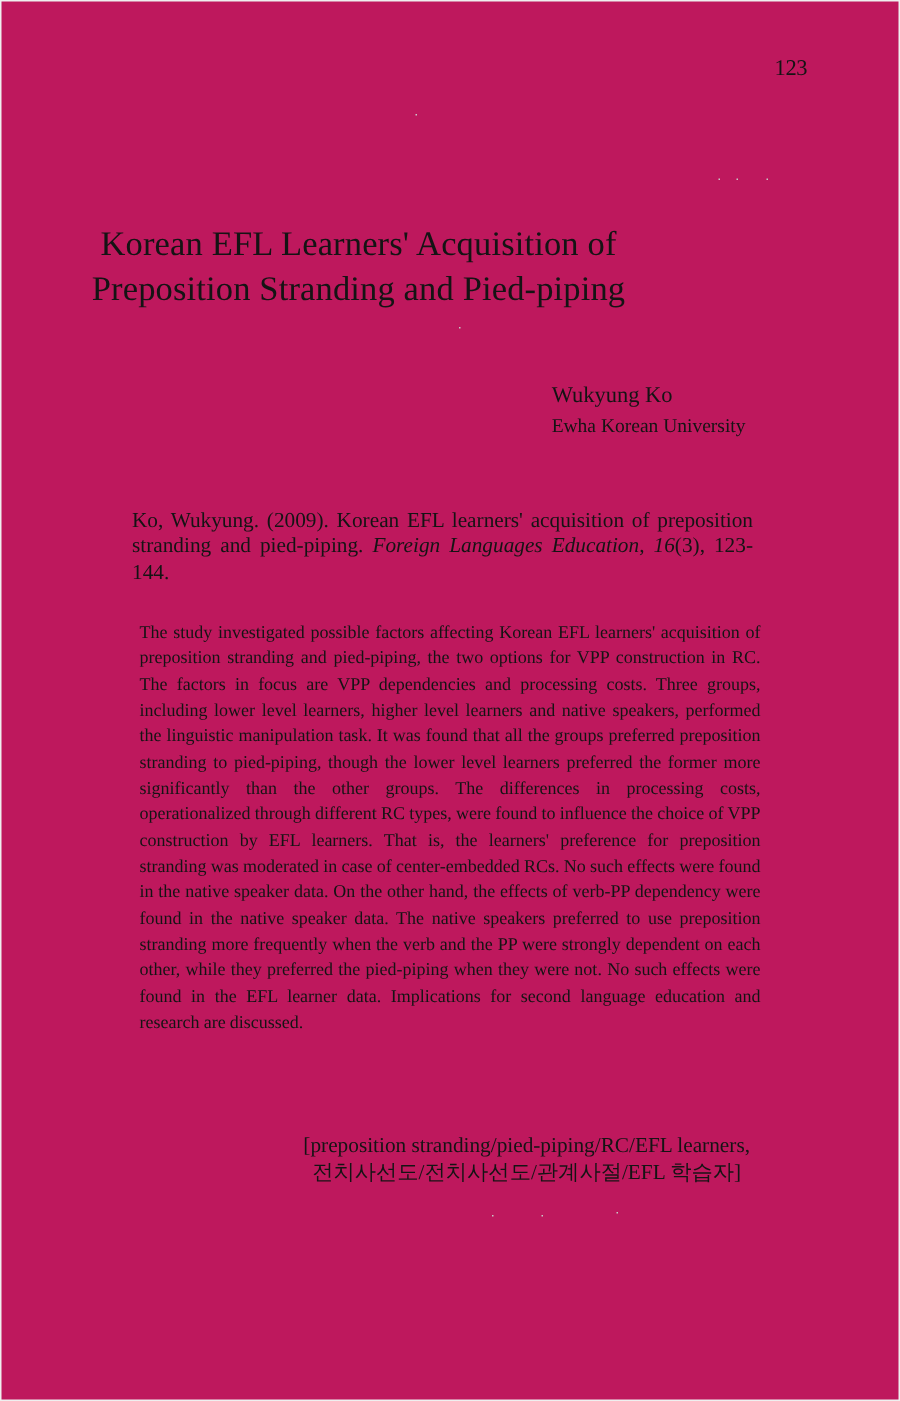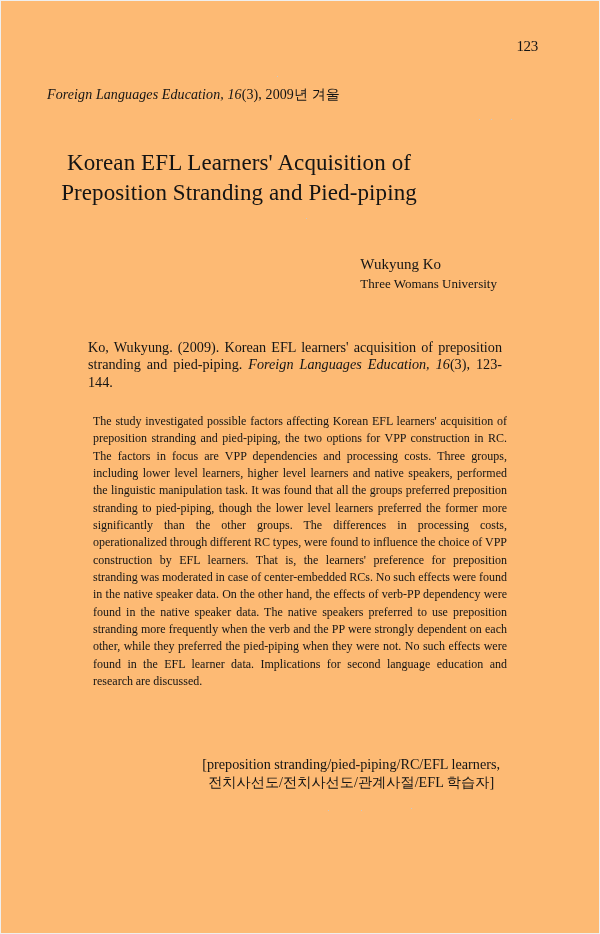--- a/index.html
+++ b/index.html
@@ -13,21 +13,21 @@
       position: relative;
       overflow: hidden;
       font-family: "Liberation Serif", "DejaVu Serif", serif;
       color: #141414;
     }
     .page-frame {
       position: absolute;
       left: 0; top: 0;
       width: 598px; height: 932px;
       border: 1px solid #efefef;
-      background: #fdba74;
+      background: #be185d;
     }
     .page-number {
       position: absolute;
       top: 37px;
       right: 61px;
       font-size: 15px;
       letter-spacing: -0.3px;
     }
     .running-head {
       position: absolute;
@@ -99,33 +99,29 @@
       background: #c8c8c8;
     }
   </style>
 </head>
 <body>
 
 <div class="page-frame">
 
   <div class="page-number">123</div>
 
-  <div class="running-head">
-    <span class="ital">Foreign Languages Education,</span>
-    <span class="ital">16</span><span>(3), 2009년 겨울</span>
-  </div>
 
   <h1 class="title">
     <span>Korean EFL Learners' Acquisition of</span>
     <span>Preposition Stranding and Pied-piping</span>
   </h1>
 
   <div class="author-block">
     <div class="author-name">Wukyung Ko</div>
-    <div class="affiliation">Three Womans University</div>
+    <div class="affiliation">Ewha Korean University</div>
   </div>
 
   <p class="citation"><span>Ko, Wukyung. (2009). Korean EFL learners' acquisition of preposition stranding and pied-piping. </span><span class="ital">Foreign Languages Education,</span><span> </span><span class="ital">16</span><span>(3), 123-144.</span></p>
 
   <p class="abstract">The study investigated possible factors affecting Korean EFL learners' acquisition of preposition stranding and pied-piping, the two options for VPP construction in RC. The factors in focus are VPP dependencies and processing costs. Three groups, including lower level learners, higher level learners and native speakers, performed the linguistic manipulation task. It was found that all the groups preferred preposition stranding to pied-piping, though the lower level learners preferred the former more significantly than the other groups. The differences in processing costs, operationalized through different RC types, were found to influence the choice of VPP construction by EFL learners. That is, the learners' preference for preposition stranding was moderated in case of center-embedded RCs. No such effects were found in the native speaker data. On the other hand, the effects of verb-PP dependency were found in the native speaker data. The native speakers preferred to use preposition stranding more frequently when the verb and the PP were strongly dependent on each other, while they preferred the pied-piping when they were not. No such effects were found in the EFL learner data. Implications for second language education and research are discussed.</p>
 
   <div class="keywords">
     <span>[preposition stranding/pied-piping/RC/EFL learners,</span>
     <span>전치사선도/전치사선도/관계사절/EFL 학습자]</span>
   </div>

